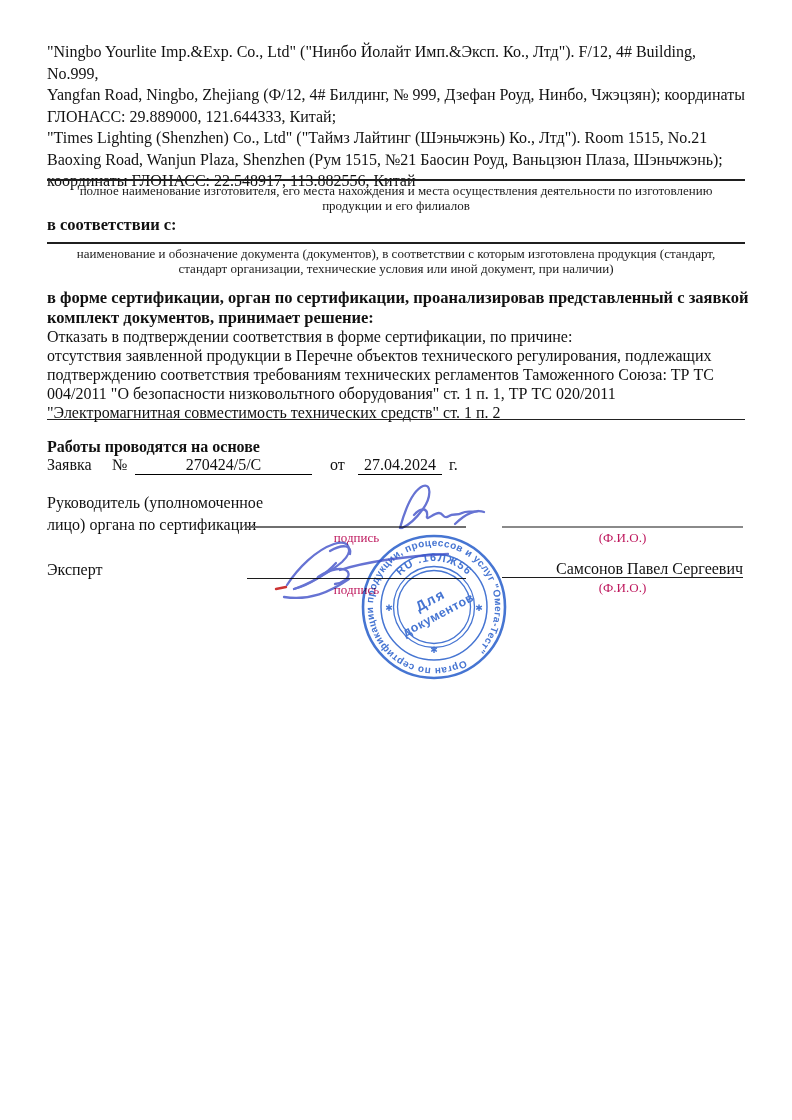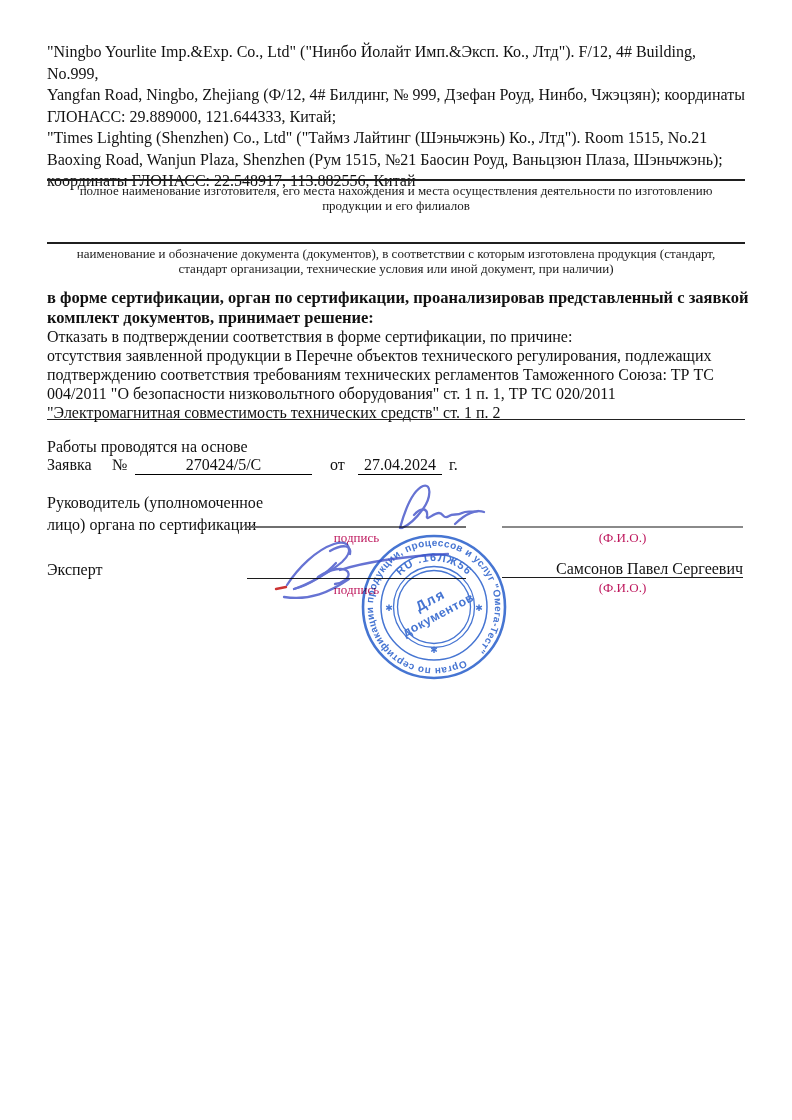--- a/index.html
+++ b/index.html
@@ -38,39 +38,40 @@
 
   <div class="abs body-text ml" style="left:47px;top:127px;width:700px;">"Times Lighting (Shenzhen) Co., Ltd" ("Таймз Лайтинг (Шэньчжэнь) Ко., Лтд"). Room 1515, No.21
 Baoxing Road, Wanjun Plaza, Shenzhen (Рум 1515, №21 Баосин Роуд, Ваньцзюн Плаза, Шэньчжэнь);
 координаты ГЛОНАСС: 22.548917, 113.882556, Китай</div>
 
   <div class="abs rule" style="left:47px;top:179px;width:698px;"></div>
 
   <div class="abs caption ml" style="left:47px;top:183px;width:698px;">полное наименование изготовителя, его места нахождения и места осуществления деятельности по изготовлению
 продукции и его филиалов</div>
 
+  <div class="abs body-text bold" style="left:47px;top:214px;width:700px;font-size:16.5px;">в соответствии с:</div>
 
   <div class="abs rule" style="left:47px;top:242px;width:698px;"></div>
 
   <div class="abs caption ml" style="left:47px;top:246px;width:698px;">наименование и обозначение документа (документов), в соответствии с которым изготовлена продукция (стандарт,
 стандарт организации, технические условия или иной документ, при наличии)</div>
 
   <div class="abs bold ml" style="left:47px;top:288px;width:710px;font-size:16.5px;line-height:19.5px;">в форме сертификации, орган по сертификации, проанализировав представленный с заявкой
 комплект документов, принимает решение:</div>
 
   <div class="abs tight-text" style="left:47px;top:327px;width:710px;">Отказать в подтверждении соответствия в форме сертификации, по причине:</div>
 
   <div class="abs tight-text ml" style="left:47px;top:346px;width:710px;">отсутствия заявленной продукции в Перечне объектов технического регулирования, подлежащих
 подтверждению соответствия требованиям технических регламентов Таможенного Союза: ТР ТС
 004/2011 "О безопасности низковольтного оборудования" ст. 1 п. 1, ТР ТС 020/2011
 "Электромагнитная совместимость технических средств" ст. 1 п. 2</div>
 
   <div class="abs rule-thin" style="left:47px;top:419px;width:698px;"></div>
 
-  <div class="abs body-text" style="left:47px;top:436px;width:700px;">Работы проводятся на основе</div>
+  <div class="abs body-text" style="left:47px;top:436px;width:700px;font-weight:bold;">Работы проводятся на основе</div>
 
   <div class="abs" style="left:47px;top:456px;width:700px;height:26px;font-size:16px;">
     <span class="abs" style="left:0;top:0;">Заявка</span>
     <span class="abs" style="left:65px;top:0;">№</span>
     <span class="abs u-cell" style="left:88px;top:0;width:177px;height:18px;">270424/5/С</span>
     <span class="abs" style="left:283px;top:0;">от</span>
     <span class="abs u-cell" style="left:311px;top:0;width:84px;height:18px;">27.04.2024</span>
     <span class="abs" style="left:402px;top:0;">г.</span>
   </div>
 

